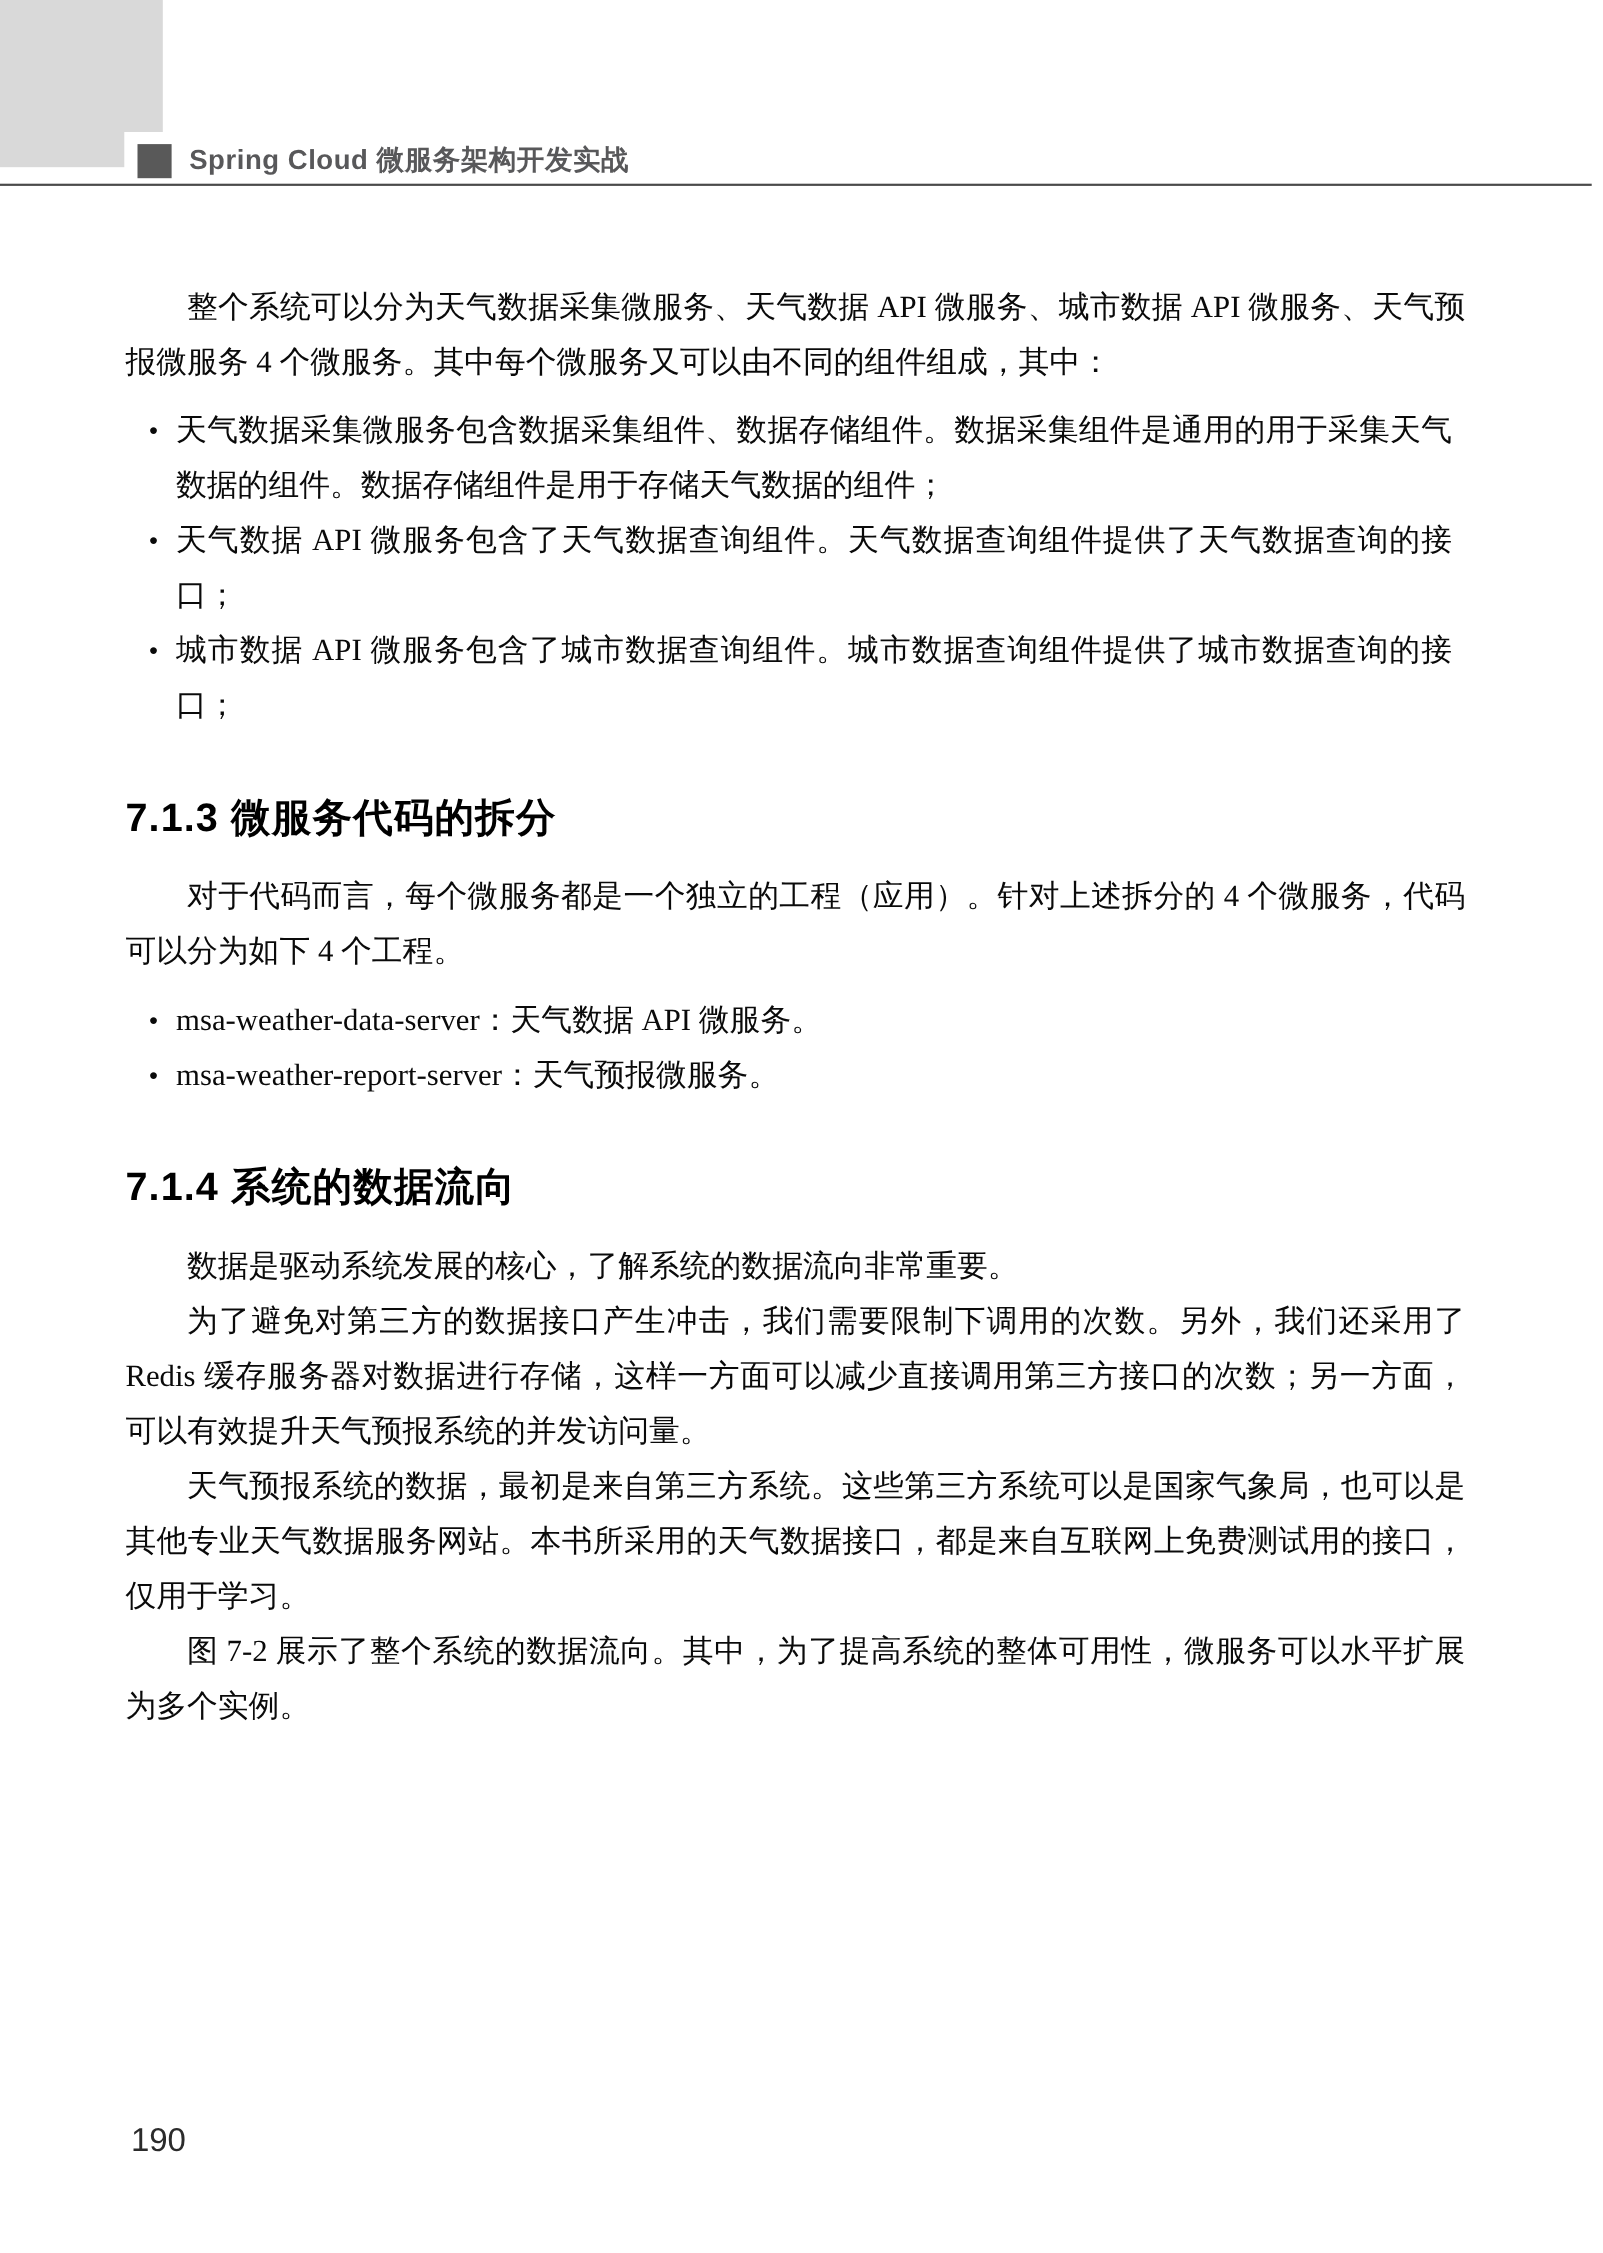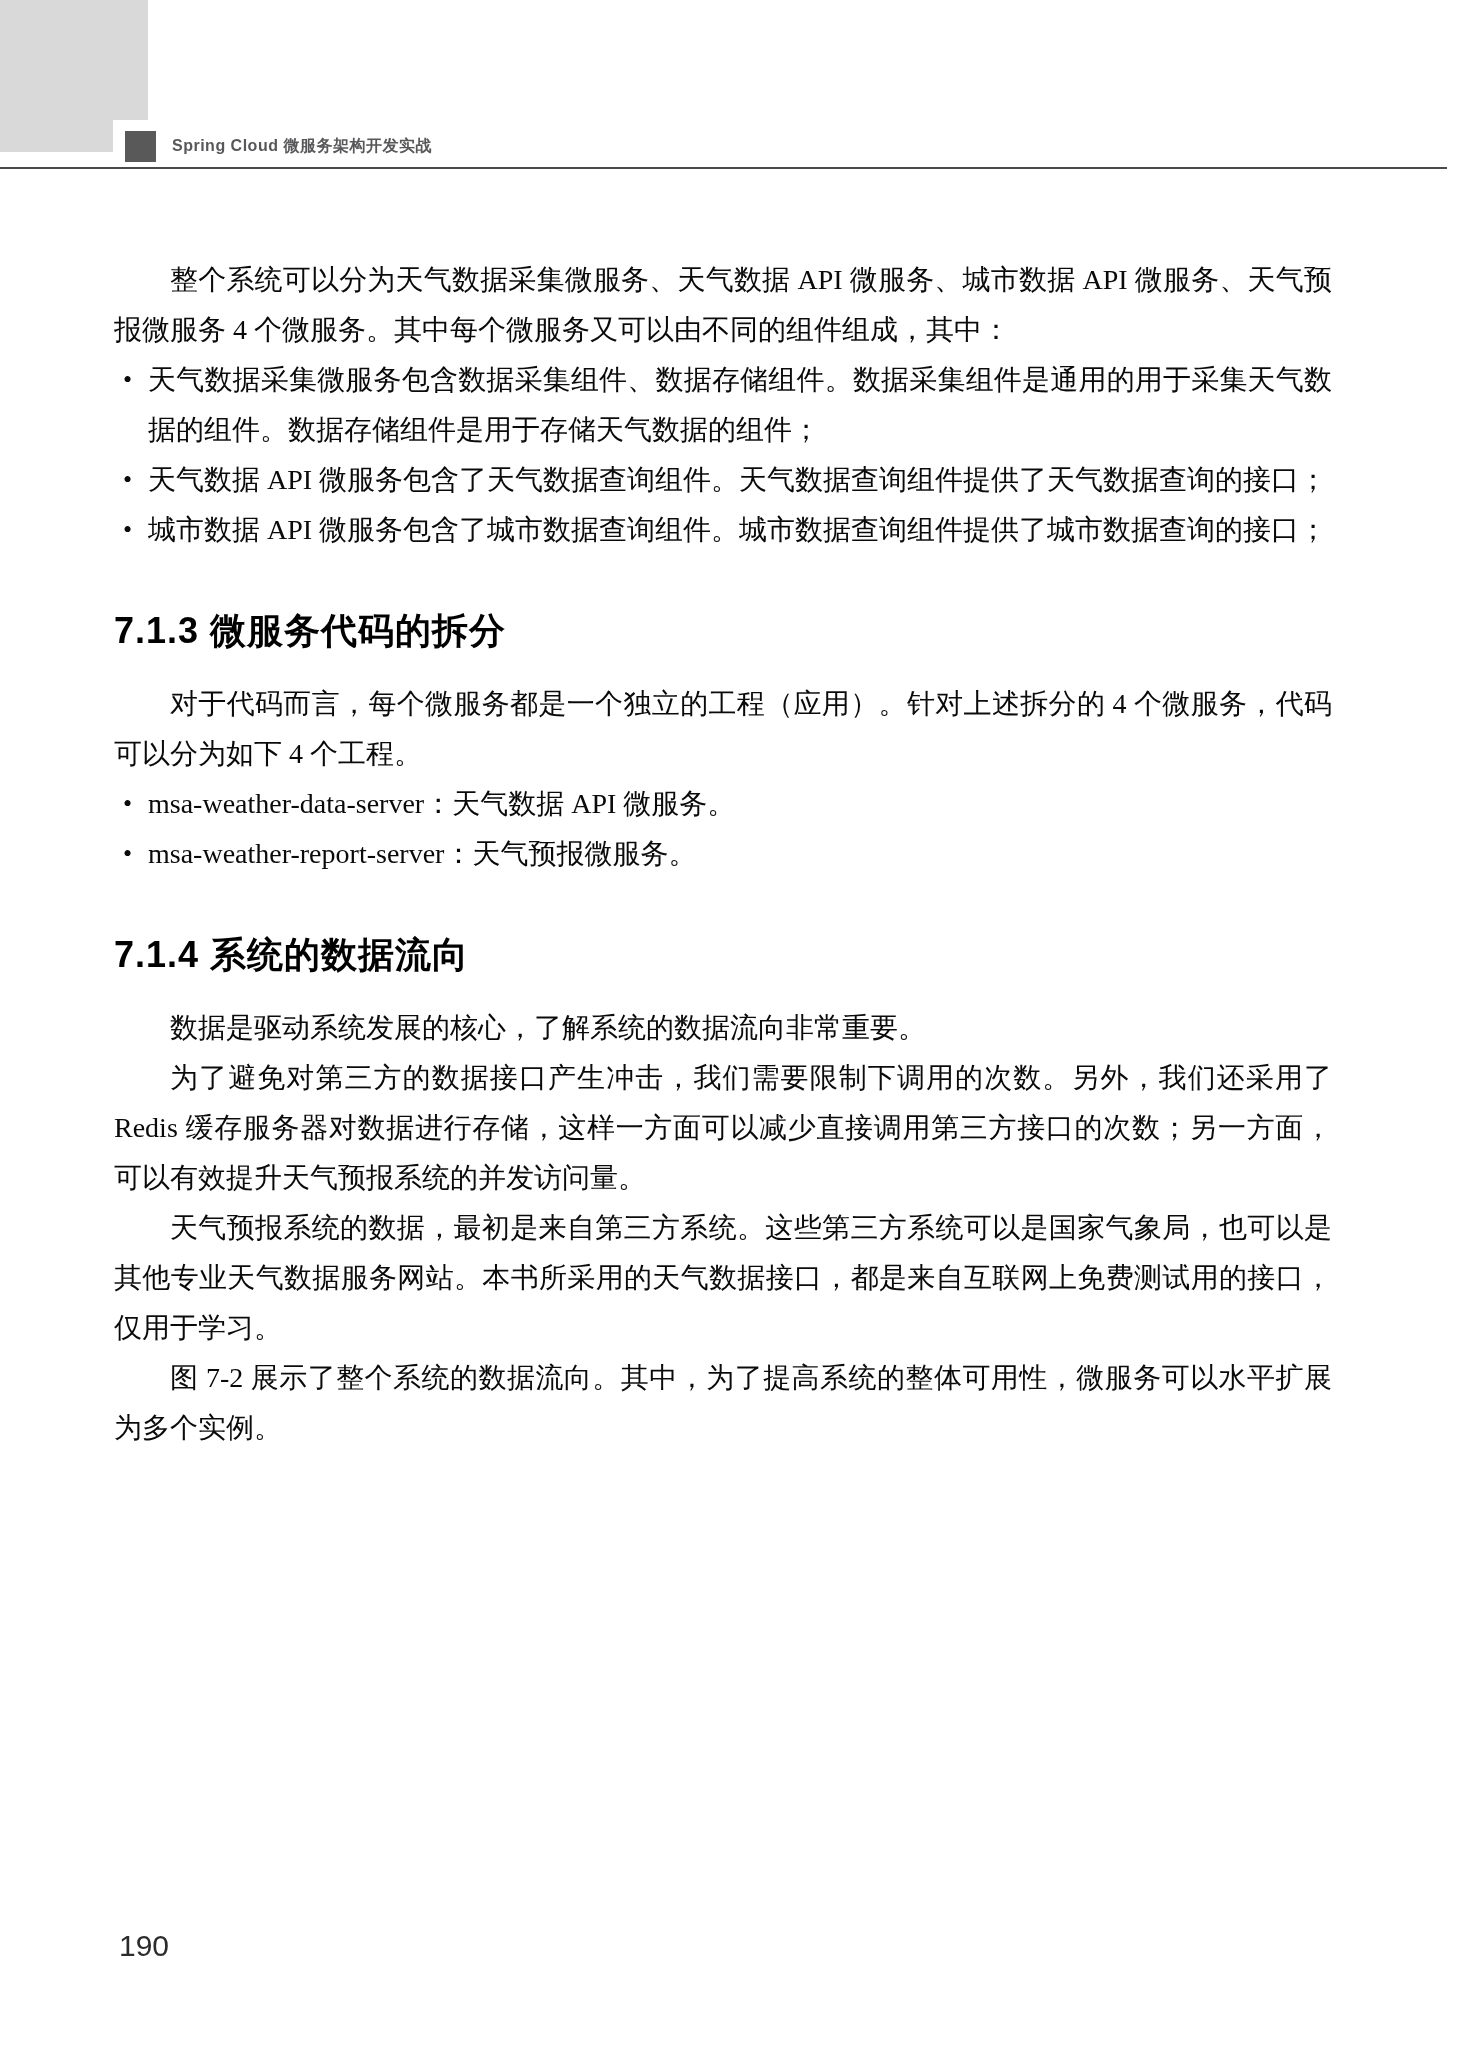--- a/index.html
+++ b/index.html
@@ -24,39 +24,39 @@
     background: #ffffff;
   }
   .mark-square {
     position: absolute; left: 125px; top: 131px;
     width: 31px; height: 31px;
     background: #595959;
   }
   .header-title {
     position: absolute; left: 172px; top: 130px;
     font-family: "Liberation Sans", "DejaVu Sans", sans-serif;
-    font-weight: bold; font-size: 16px; line-height: 32px;
+    font-weight: bold; font-size: 25px; line-height: 32px;
     color: #58585a; letter-spacing: 0.5px;
     white-space: nowrap;
   }
   .header-rule {
     position: absolute; left: 0; top: 167px;
     width: 1447px; height: 2px;
     background: #4a4a4a;
   }
   
   .content {
     position: absolute; left: 114px; top: 169px;
     width: 1218px;
     padding-top: 86px;
     font-size: 28px; line-height: 50px;
     text-align: justify;
   }
   .content p { margin: 0; text-indent: 2em; }
-  .content ul { margin: 0; padding: 0; list-style: none; font-family: Liberation Serif, serif; }
+  .content ul { margin: 12px; padding: 0; list-style: none; font-family: Liberation Serif, serif; }
   .content li {
     position: relative;
     padding-left: 34px;
     text-indent: 0;
   }
   .content li::before {
     content: "\2022";
     position: absolute; left: 9px; top: 0;
     font-size: 26px;
   }

